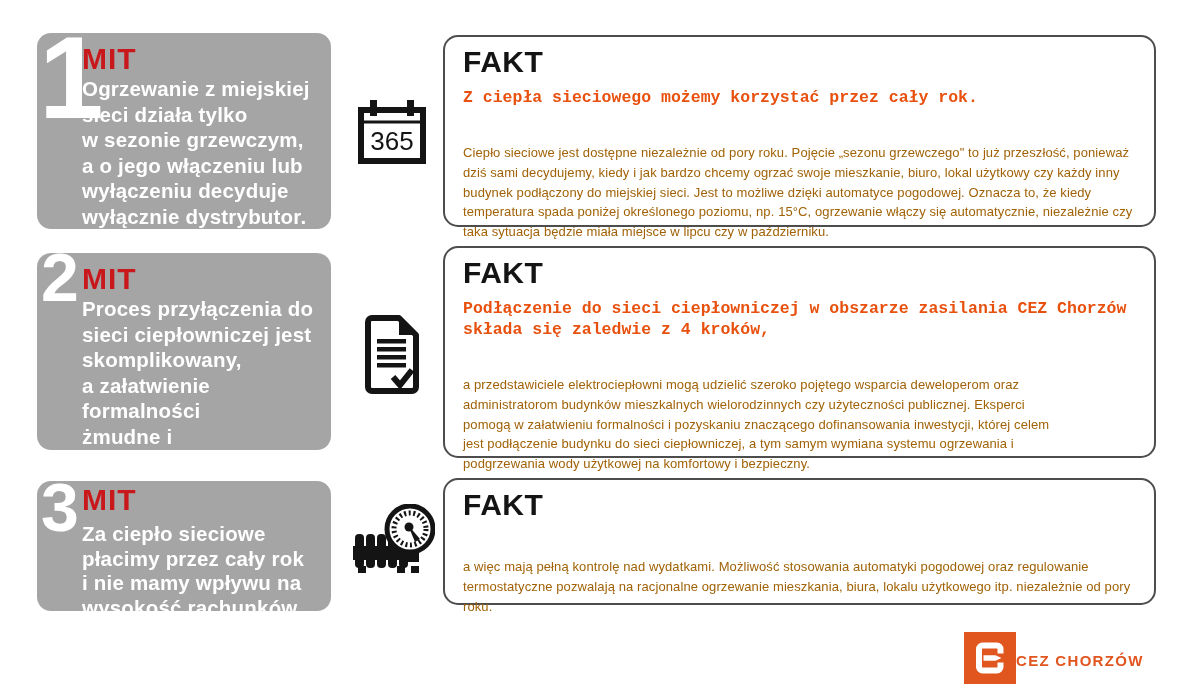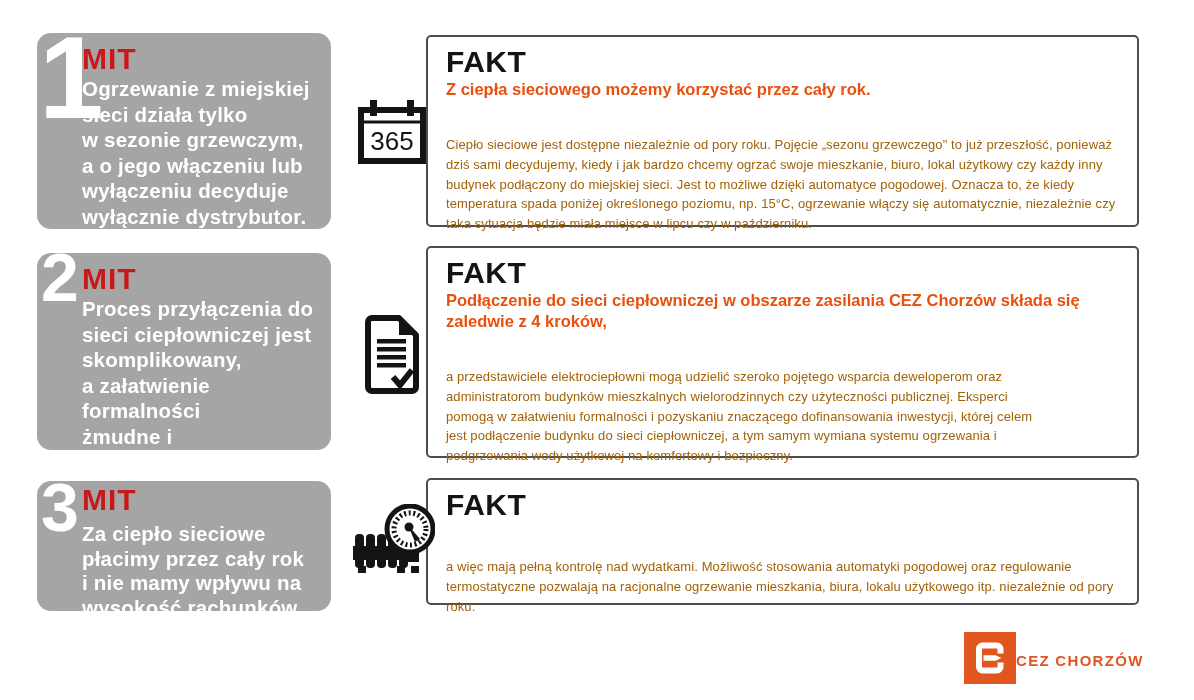--- a/index.html
+++ b/index.html
@@ -34,35 +34,35 @@
     white-space:pre-line; margin-top:1px; letter-spacing:0.2px;
   }
   .m3 .myth-text { line-height:24.5px;margin-top:8px; }
 
   .icon { position:absolute; z-index:1;text-align:center; }
   .i1 { left:357px; top:97px; }
   .i2 { left:362px; top:314px; }
   .i3 { left:353px; top:504px; }
 
   .fact-box {
-    position:absolute; left:426px; width:713px; box-sizing:border-box;
+    position:absolute; left:443px; width:713px; box-sizing:border-box;
     background:#fff; border:2px solid var(--fact-border,#4d4d4d);
-    border-radius:5px; padding:7px 18px;
+    border-radius:15px; padding:7px 18px;
   }
   .f1 { top:35px;  height:192px; }
   .f2 { top:246px; height:212px; }
   .f3 { top:478px; height:127px; }
 
   .fakt {
     font-size:30px; font-weight:bold; color:#141414;
     letter-spacing:0.5px; line-height:35px;
   }
   .lead {
     color:var(--accent-orange,#e8500e); font-weight:bold;
-    font-size:16.5px; line-height:21px; margin:0 0 2px 0;
+    font-size:16.5px; line-height:21px; margin:8px 0 2px 0;font-family:Liberation Mono, monospace;
   }
   .fact-body {
     color:#a16207; font-size:13px; line-height:19.8px; letter-spacing:0.1px;margin-top:35px;
   }
   .f1 .fact-body { max-width:670px; }
   .f2 .fact-body { max-width:601px; }
   .f3 .fact-body { max-width:678px; }
 
   .brand {
     position:absolute; left:964px; top:632px;

